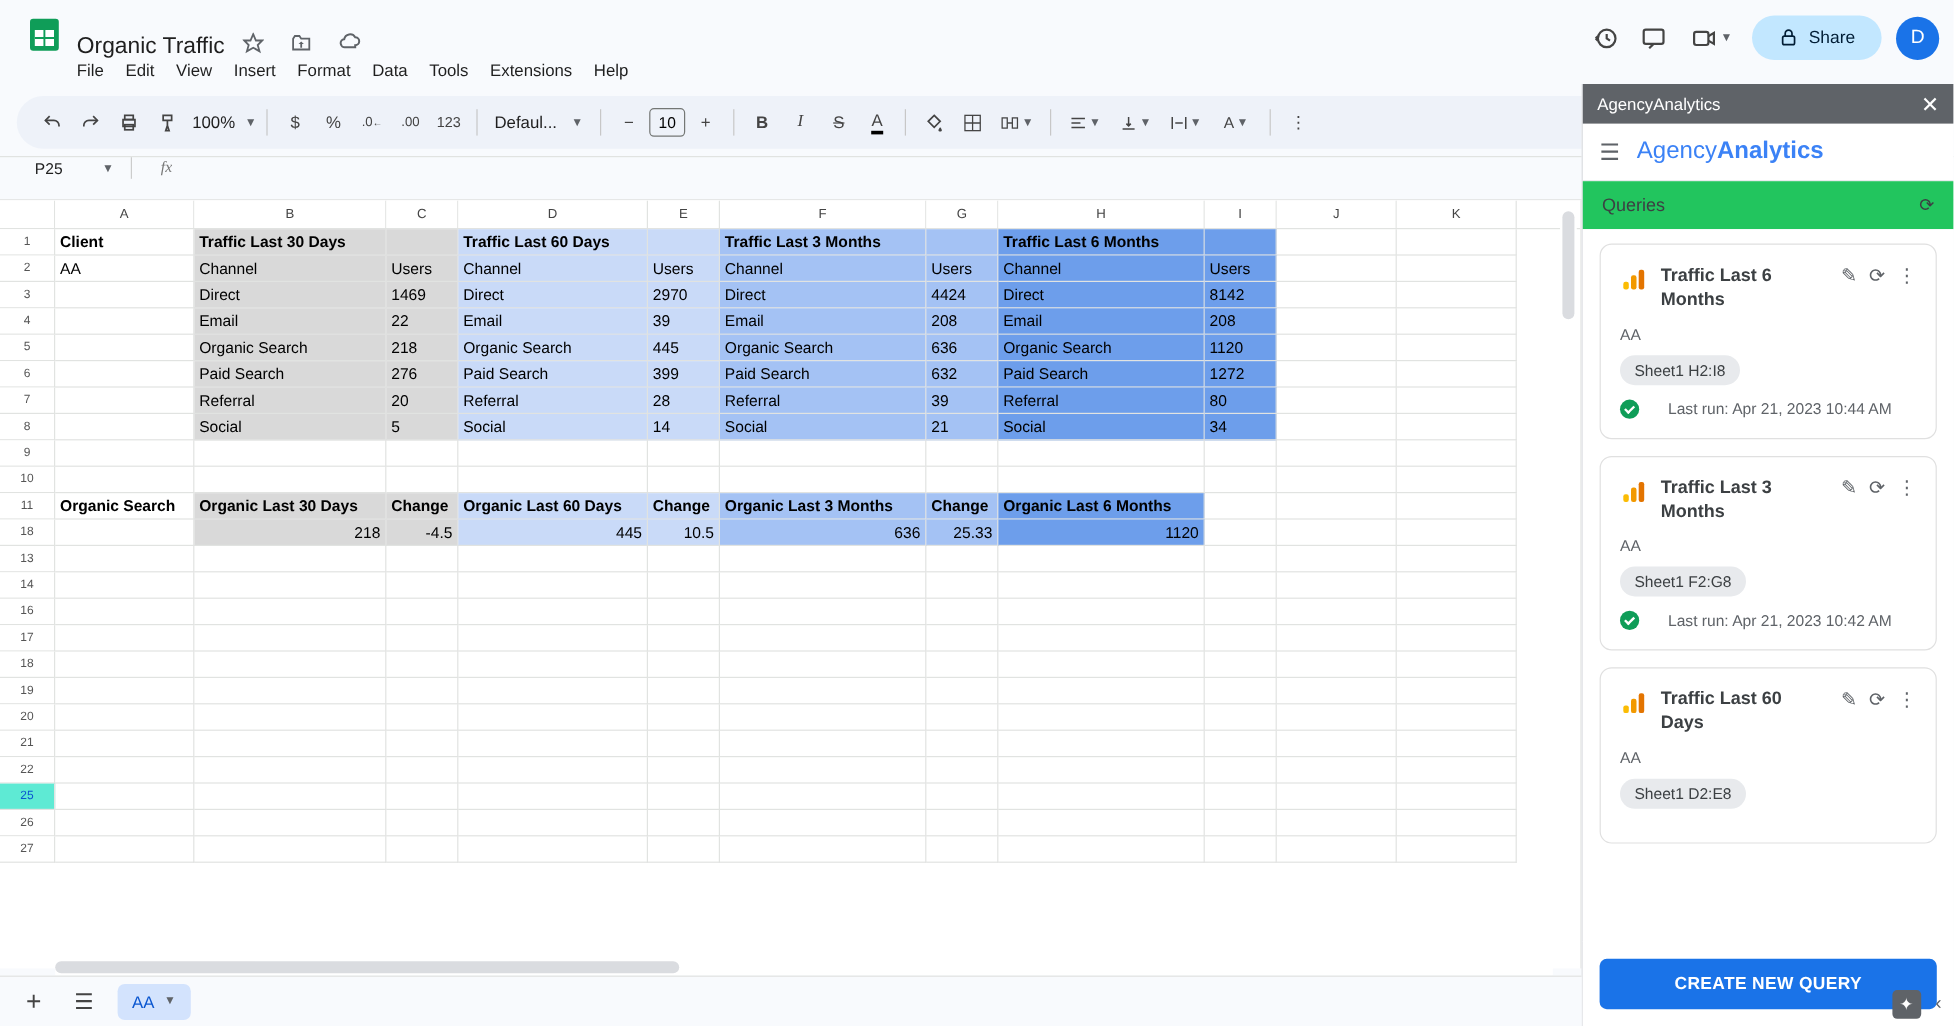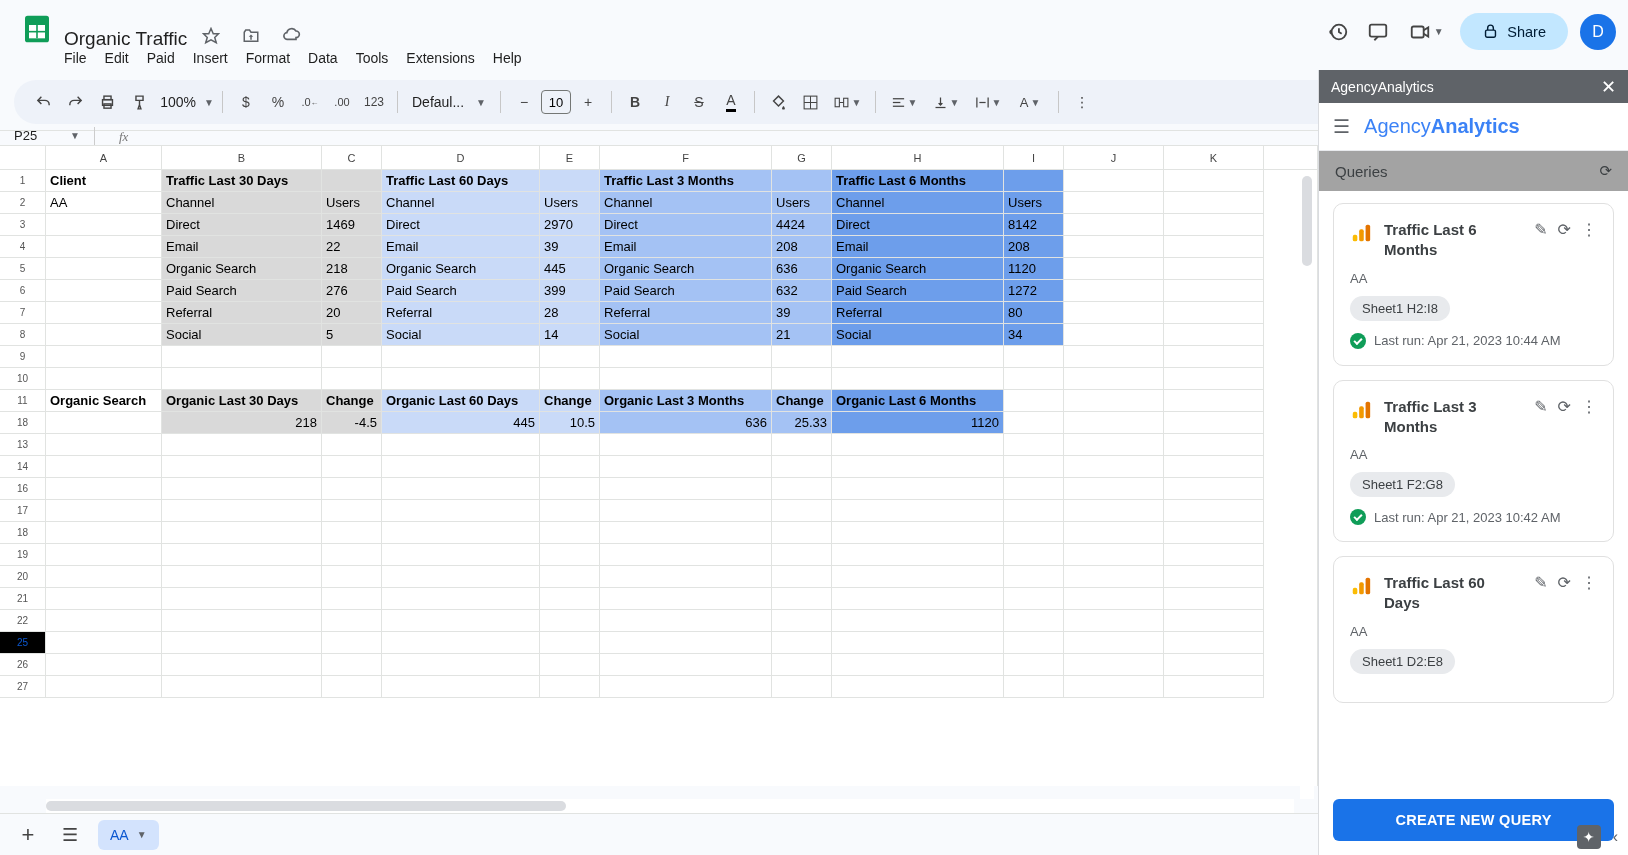--- a/index.html
+++ b/index.html
@@ -16,56 +16,56 @@
 .avatar{width:36px;height:36px;border-radius:50%;background:#1a73e8;color:#fff;display:flex;align-items:center;justify-content:center;font-weight:500;font-size:16px}
 .menubar{display:flex;align-items:center;gap:2px;padding:0 8px 0 56px;height:28px;margin-top:-6px}
 .menu-item{padding:4px 8px;font-size:14px;color:#1f1f1f;cursor:pointer;border-radius:4px}
 .toolbar-wrap{padding:8px 10px 0 14px}
 .toolbar{background:#eef2f9;border-radius:40px;height:44px;display:flex;align-items:center;padding:0 14px;gap:2px}
 .tb-btn{background:none;border:none;width:30px;height:30px;display:flex;align-items:center;justify-content:center;cursor:pointer;color:#444;border-radius:4px;font-size:14px}
 .tb-sep{width:1px;height:22px;background:#c7c7c7;margin:0 6px}
 .zoom-sel{font-size:14px;color:#1f1f1f;padding:0 4px}
 .font-sel{font-size:14px;color:#1f1f1f;width:70px;overflow:hidden;text-overflow:ellipsis;white-space:nowrap}
 .fsize-box{border:1px solid #747775;border-radius:4px;width:30px;height:24px;text-align:center;font-size:13px;background:transparent}
-.namebox-row{display:flex;align-items:flex-end;height:16px;border-top:1px solid #e1e3e1;border-bottom:1px solid #e1e3e1;padding-left:10px;margin-top:6px}
+.namebox-row{display:flex;align-items:flex-start;height:37px;border-top:1px solid #e1e3e1;border-bottom:1px solid #e1e3e1;padding-left:25px;margin-top:6px}
 .name-box{width:74px;font-size:13px;padding:2px 4px;color:#1f1f1f;display:flex;align-items:center;justify-content:space-between}
 .fx-label{font-style:italic;color:#777;font-size:13px;margin-left:14px;font-family:serif}
 .grid-area{position:relative;height:640px;overflow:hidden;background:#fff;border-right:1px solid #e1e3e1}
 .col-headers{display:flex;height:24px;background:#fff;border-bottom:1px solid #e1e3e1;position:absolute;top:0;left:0;right:0}
 .corner{width:46px;border-right:1px solid #e1e3e1;background:#fff}
 .col-h{border-right:1px solid #e1e3e1;font-size:11px;color:#444;display:flex;align-items:center;justify-content:center;background:#fff}
 .rows-wrap{position:absolute;top:24px;left:0;right:0;bottom:0}
 .row{display:flex;height:22px}
 .row-h{width:46px;border-right:1px solid #e1e3e1;border-bottom:1px solid #e1e3e1;font-size:10px;color:#555;display:flex;align-items:center;justify-content:center;background:#fff}
-.row-h.sel{background:#000000;color:#0b57d0}
+.row-h.sel{background:#5eead4;color:#0b57d0}
 .cell{border-right:1px solid #e1e3e1;border-bottom:1px solid #e1e3e1;font-size:13px;padding:2px 4px;display:flex;align-items:center;overflow:hidden;white-space:nowrap}
 .cA{width:116px}.cB{width:160px}.cC{width:60px}.cD{width:158px}.cE{width:60px}.cF{width:172px}.cG{width:60px}.cH{width:172px}.cI{width:60px}.cJ{width:100px}.cK{width:100px}
 .bold{font-weight:700}
 .bg-gray{background:#d9d9d9}
 .bg-blue1{background:#c9daf8}
 .bg-blue2{background:#a4c2f4}
 .bg-blue3{background:#6d9eeb}
 .right{justify-content:flex-end}
 .panel{position:absolute;top:70px;right:0;width:310px;bottom:0;background:#fff;border-left:1px solid #dadce0;display:flex;flex-direction:column}
 .panel-header{background:#5f6368;color:#fff;height:33px;display:flex;align-items:center;padding:0 12px;font-size:14px;font-weight:500;justify-content:space-between}
 .panel-logo-row{height:48px;display:flex;align-items:center;padding:0 14px;gap:14px;border-bottom:1px solid #e8eaed}
 .aa-logo{font-size:20px;font-weight:400}
 .aa-logo .b{color:#3b82f6;font-weight:700}
 .aa-logo .l{color:#3b82f6}
-.queries-header{height:40px;display:flex;align-items:center;justify-content:space-between;padding:0 16px;background:#a3a3a3;font-size:15px;color:#3c4043;font-weight:500}
+.queries-header{height:40px;display:flex;align-items:center;justify-content:space-between;padding:0 16px;background:#22c55e;font-size:15px;color:#3c4043;font-weight:500}
 .panel-body{flex:1;overflow-y:auto;padding:12px 14px;background:#fff}
 .card{border:1px solid #e0e0e0;border-radius:10px;padding:16px;margin-bottom:14px;background:#fff}
 .card-head{display:flex;align-items:flex-start;gap:12px;margin-bottom:10px}
 .ga-icon{width:22px;height:22px;flex-shrink:0;margin-top:2px}
 .card-title{font-size:15px;font-weight:700;color:#3c4043;flex:1;line-height:1.35}
 .card-actions{display:flex;gap:10px;color:#5f6368}
 .card-actions span{cursor:pointer}
 .card-sub{font-size:13px;color:#5f6368;margin-bottom:10px}
 .chip{display:inline-block;background:#e8eaed;border-radius:14px;padding:5px 12px;font-size:13px;color:#3c4043;margin-bottom:12px}
-.last-run{display:flex;align-items:center;gap:8px;font-size:13px;color:#5f6368}
+.last-run{display:flex;align-items:center;gap:24px;font-size:13px;color:#5f6368}
 .check-ico{width:16px;height:16px;background:#0f9d58;border-radius:50%;position:relative}
 .check-ico::after{content:'';position:absolute;left:4px;top:5px;width:6px;height:3px;border-left:2px solid #fff;border-bottom:2px solid #fff;transform:rotate(-45deg)}
 .panel-footer{padding:14px;background:#fff;border-top:1px solid #fff}
 .create-btn{width:100%;background:#1a73e8;color:#fff;border:none;border-radius:6px;height:42px;font-size:14.5px;font-weight:700;letter-spacing:0.3px;cursor:pointer}
 .bottom-bar{position:absolute;bottom:0;left:0;right:310px;height:42px;background:#f8fafd;border-top:1px solid #e1e3e1;display:flex;align-items:center;padding:0 14px;gap:14px}
 .sheet-tab{background:#d3e3fd;color:#0b57d0;padding:7px 12px;border-radius:6px;font-size:14px;font-weight:500;display:flex;align-items:center;gap:8px}
 .hscroll{position:absolute;bottom:42px;left:46px;right:334px;height:14px;background:#fff}
 .hscroll-thumb{position:absolute;left:0;width:520px;height:10px;top:2px;background:#dadce0;border-radius:6px}
 .vscroll{position:absolute;top:176px;right:314px;width:14px;bottom:56px;background:#fff}
 .vscroll-thumb{position:absolute;top:0;right:2px;width:10px;height:90px;background:#dadce0;border-radius:6px}
@@ -132,21 +132,21 @@
         </svg>
       <span>Share</span>
     </button>
     <div class="avatar">D</div>
   </div>
 </div>
 
 <div class="menubar">
   <div class="menu-item">File</div>
   <div class="menu-item">Edit</div>
-  <div class="menu-item">Paid</div>
+  <div class="menu-item">View</div>
   <div class="menu-item">Insert</div>
   <div class="menu-item">Format</div>
   <div class="menu-item">Data</div>
   <div class="menu-item">Tools</div>
   <div class="menu-item">Extensions</div>
   <div class="menu-item">Help</div>
 </div>
 
 <div class="toolbar-wrap">
 <div class="toolbar">

